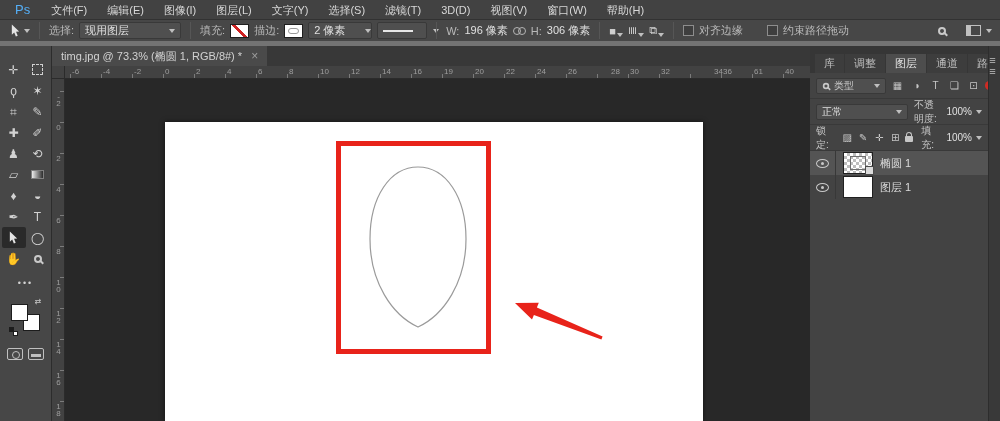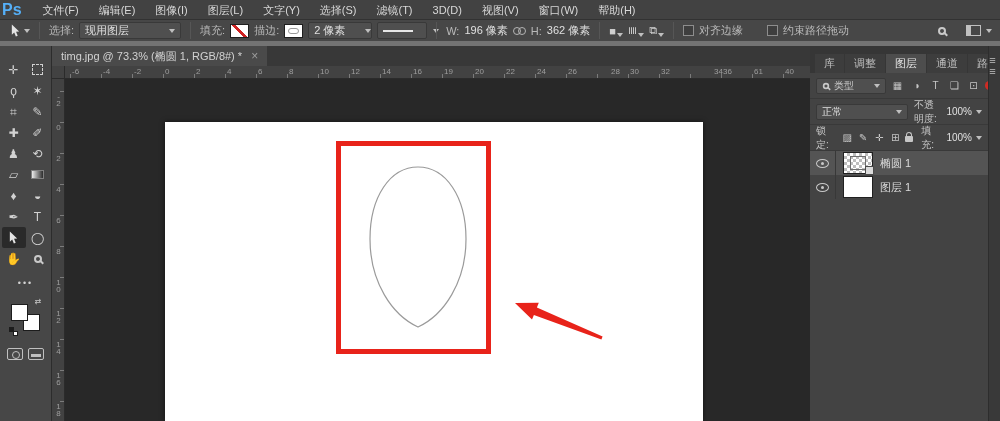--- a/index.html
+++ b/index.html
@@ -2,21 +2,21 @@
 <html><head>
 <meta charset="utf-8">
 <style>
   * { margin:0; padding:0; box-sizing:border-box; }
   html,body { background:#222; }
   body { font-family:"Liberation Sans","DejaVu Sans",sans-serif; }
   #stage { position:relative; width:1000px; height:421px; overflow:hidden; background:#474747; }
 
   
   .menubar { position:absolute; left:0; top:0; width:1000px; height:20px; background:#424242; border-bottom:1px solid #323232; display:flex; align-items:center; z-index:6; }
-  .pslogo { color:#55aff7; font-weight:bold; font-size:16px; padding:0 11px 0 2px; }
+  .pslogo { color:#55aff7; font-weight:normal; font-size:13px; padding:0 11px 0 15px; }
   .menuitem { font-size:11px; color:#d8d8d8; padding:0 10px; line-height:20px; cursor:default; white-space:nowrap; }
 
   
   .optionsbar { position:absolute; left:0; top:20px; width:1000px; height:26px; background:#474747; border-bottom:5px solid #737373; display:flex; align-items:center; font-size:11px; color:#c9c9c9; gap:5px; padding:0 8px 0 10px; z-index:5; }
   .vsep { width:1px; height:17px; background:#3a3a3a; border-right:1px solid #565656; margin:0 4px; flex:none; }
   .dd { display:inline-flex; align-items:center; justify-content:space-between; gap:20px; background:#4f4f4f; border:1px solid #393939; border-radius:2px; padding:1px 5px; height:17px; flex:none; }
   .caret { width:0; height:0; border-left:3px solid transparent; border-right:3px solid transparent; border-top:4px solid #bfbfbf; flex:none; }
   .lbl { color:#b9b9b9; white-space:nowrap; flex:none; }
   .val { color:#e0e0e0; white-space:nowrap; flex:none; }
   .fillswatch { width:19px; height:14px; border:1px solid #1f1f1f; background:linear-gradient(45deg,transparent 43%,#cf2222 43%,#cf2222 57%,transparent 57%),#fff; flex:none; }
@@ -142,21 +142,21 @@
     </span>
     <span class="dd" style="width:50px">
       <span class="linepreview"></span>
       <span class="caret"></span>
     </span>
     <span class="vsep"></span>
     <span class="lbl">W:</span>
     <span class="val">196 像素</span>
     <span class="chain"></span>
     <span class="lbl">H:</span>
-    <span class="val">362 像素</span>
+    <span class="val">306 像素</span>
     <span class="vsep"></span>
     <span class="obicon">■<span class="caret"></span></span>
     <span class="obicon">
         <span style="display:inline-block;transform:rotate(90deg)">≣</span>
         <span class="caret"></span>
       </span>
     <span class="obicon">⧉<span class="caret"></span></span>
     <span class="vsep"></span>
     <span class="checkbox"></span>
     <span class="lbl">对齐边缘</span>

